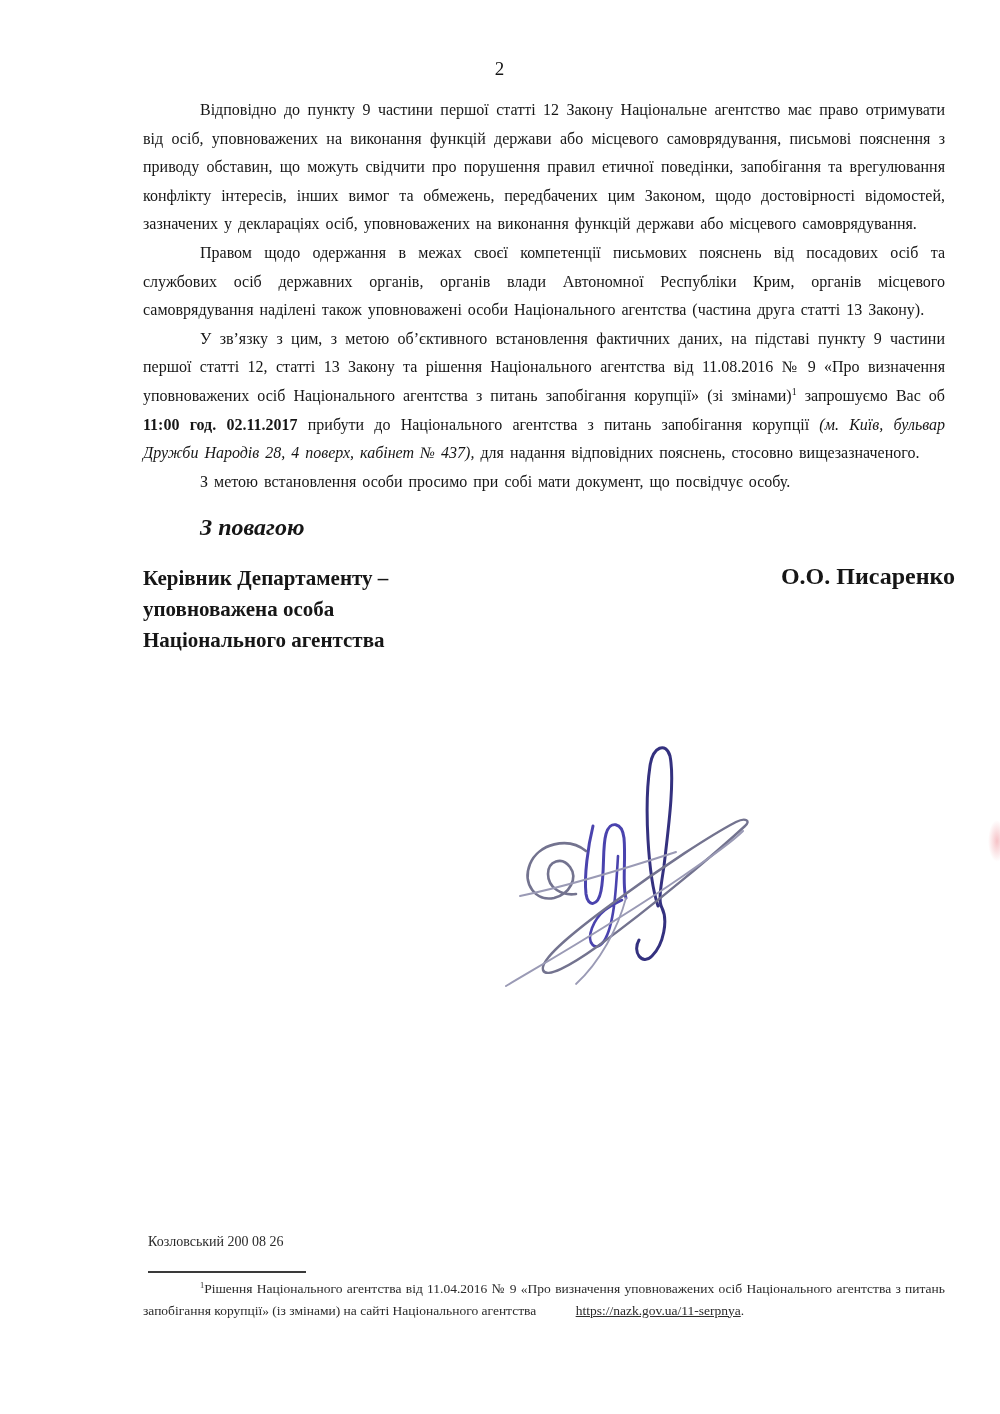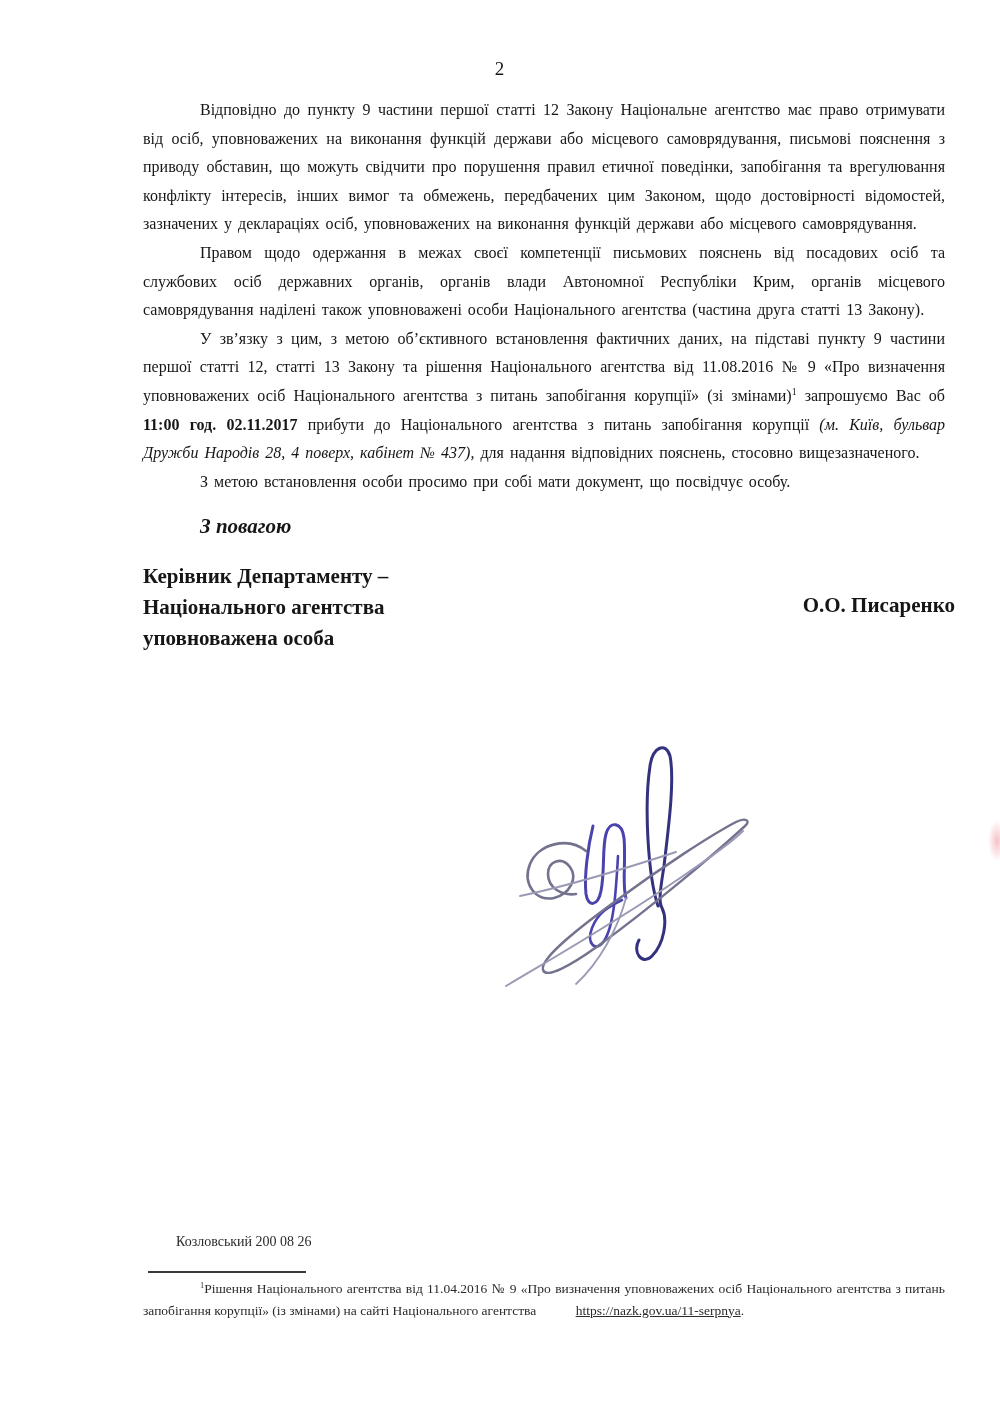--- a/index.html
+++ b/index.html
@@ -29,39 +29,39 @@
     text-align:justify;
     text-indent:57px;
     word-spacing:2px;
   }
   .seg-bold{font-weight:bold;}
   .seg-italic{font-style:italic;}
   .seg-link{text-decoration:underline;padding-left:36px;}
   sup.seg-sup{font-size:0.62em;line-height:0;vertical-align:super;}
   .closing{
     margin:18px 55px 0 143px;
-    font-size:21px;
+    font-size:24px;
     font-weight:bold;
     font-style:italic;
     text-indent:57px;
   }
   .signature-row{
     margin:22px 45px 0 143px;
     display:flex;
     justify-content:space-between;
-    align-items:center;
+    align-items:flex-start;
   }
   .signatory-title{
     font-size:21px;
     font-weight:bold;
     line-height:31px;
     width:360px;
   }
   .signatory-name{
-    font-size:21px;
+    font-size:24px;
     font-weight:bold;
     padding-bottom:4px;
     white-space:nowrap;
   }
   .signature-overlay{
     position:absolute;
     left:498px;top:736px;
     width:258px;height:268px;
     pointer-events:none;
   }
@@ -70,21 +70,20 @@
     right:-6px;top:820px;
     width:18px;height:42px;
     border-radius:50%;
     background:radial-gradient(ellipse at center,rgba(235,120,130,0.45),rgba(235,120,130,0) 70%);
   }
   .executor-line{
     position:absolute;
     left:148px;top:1234px;
     font-size:14px;
     color:#2a2a2a;
-    margin-left:28px;
   }
   .footnote-separator{
     position:absolute;
     left:148px;top:1271px;
     width:158px;
     border-top:2.5px solid #3a3a3a;
   }
   .footnote{
     position:absolute;
     left:143px;top:1278px;
@@ -108,22 +107,22 @@
     <p><span>Правом щодо одержання в межах своєї компетенції письмових пояснень від посадових осіб та службових осіб державних органів, органів влади Автономної Республіки Крим, органів місцевого самоврядування наділені також уповноважені особи Національного агентства (частина друга статті 13 Закону).</span></p>
     <p><span>У зв’язку з цим, з метою об’єктивного встановлення фактичних даних, на підставі пункту 9 частини першої статті 12, статті 13 Закону та рішення Національного агентства від 11.08.2016 № 9 «Про визначення уповноважених осіб Національного агентства з питань запобігання корупції» (зі змінами)</span><sup class="seg-sup">1</sup><span> запрошуємо Вас об </span><span class="seg-bold">11:00 год. 02.11.2017</span><span> прибути до Національного агентства з питань запобігання корупції </span><span class="seg-italic">(м. Київ, бульвар Дружби Народів 28, 4 поверх, кабінет № 437),</span><span> для надання відповідних пояснень, стосовно вищезазначеного.</span></p>
     <p><span>З метою встановлення особи просимо при собі мати документ, що посвідчує особу.</span></p>
   </div>
 
   <div class="closing">З повагою</div>
 
   <div class="signature-row">
     <div class="signatory-title">
       <div>Керівник Департаменту –</div>
+      <div>уповноважена особа</div>
       <div>Національного агентства</div>
-      <div>уповноважена особа</div>
     </div>
     <div class="signatory-name">О.О. Писаренко</div>
   </div>
 
   <div class="signature-overlay">
     <svg width="258" height="268" viewBox="0 0 258 268" fill="none" xmlns="http://www.w3.org/2000/svg">
 
       <path stroke-width="3" stroke-linecap="round" fill="none" d="M160,170 C150,140 146,70 152,30 C155,10 168,6 172,20 C177,45 170,95 166,130 C163,150 160,165 164,172 C170,184 166,208 154,220 C144,230 134,216 141,204" stroke="#34317f"></path>
 
       <path stroke-width="3" stroke-linecap="round" fill="none" d="M95,90 C90,110 86,140 88,158 C90,172 100,170 103,155 C107,135 104,112 108,98 C112,84 124,86 126,102 C128,124 124,150 128,162" stroke="#4a43ae"></path>

